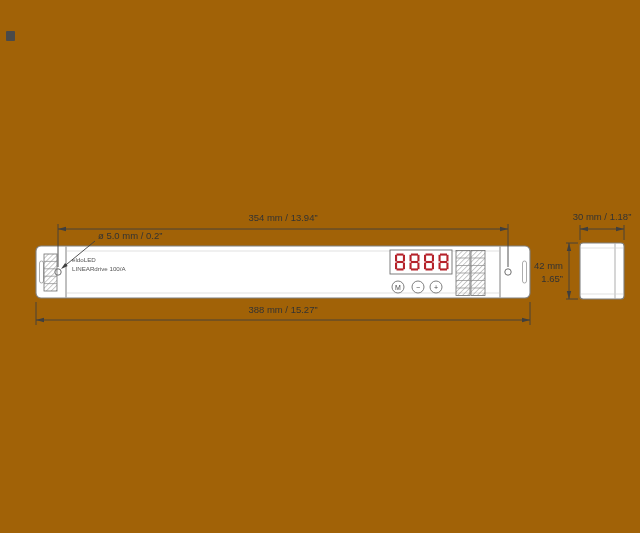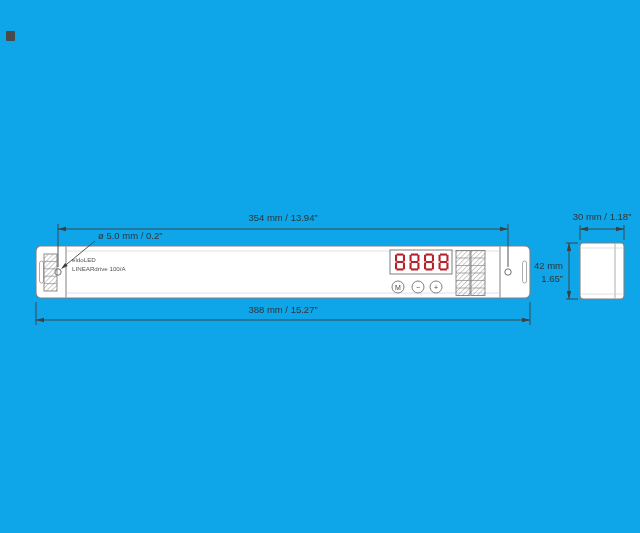--- a/index.html
+++ b/index.html
@@ -1,19 +1,19 @@
 <!DOCTYPE html>
 <html><head>
 <meta charset="utf-8">
 <style>
   html,body{margin:0;padding:0;background:#ffffff;}
   .canvas{
     position:relative;
     width:640px;height:533px;
-    background:#0ea5e9;
+    background:#a16207;
     font-family:"Liberation Sans","DejaVu Sans",sans-serif;
     overflow:hidden;
   }
   svg{position:absolute;left:0;top:0;}
   text{font-family:"Liberation Sans","DejaVu Sans",sans-serif;}
   .dim-text{font-size:9.5px;fill:#333333;}
   .brand-text{font-size:6.2px;fill:#555555;}
   .btn-text{font-size:7px;fill:#444444;}
   .dim-line{stroke:#3f3f3f;stroke-width:0.9;fill:none;}
   .arrow{fill:#3f3f3f;stroke:none;}

